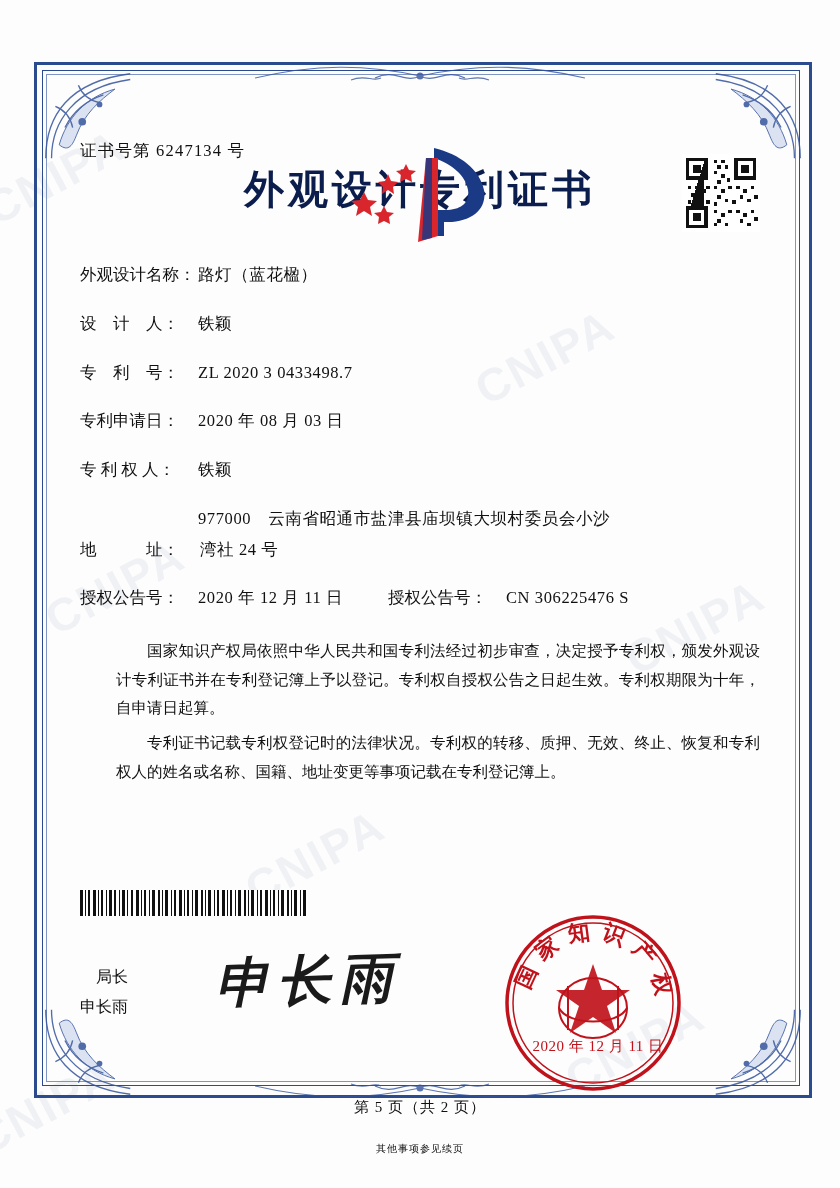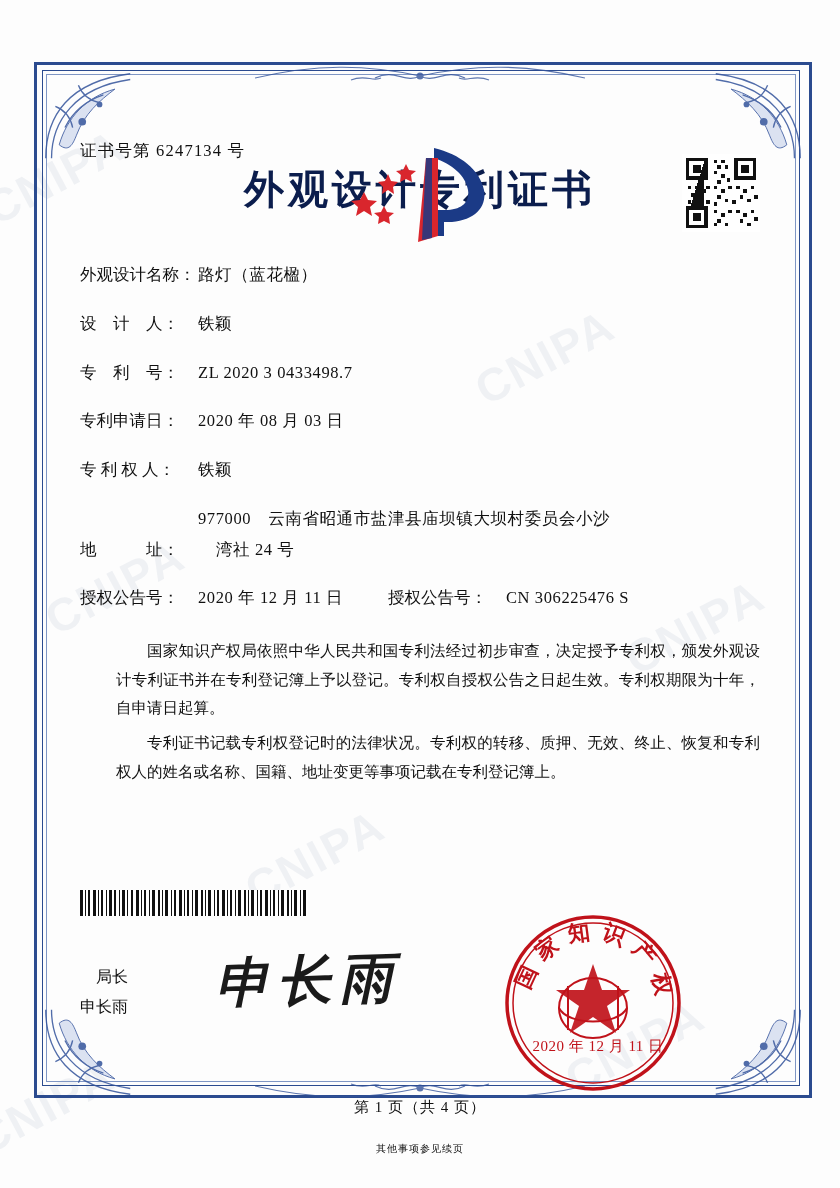--- a/index.html
+++ b/index.html
@@ -178,21 +178,21 @@
     letter-spacing: 0px;
     white-space: pre;
   }
   .f-value {
     flex: 1 1 auto;
     letter-spacing: 0.6px;
   }
   .f-value .sub {
     display: block;
     margin-top: 6px;
-    margin-left: 18px;
+    margin-left: 2px;
   }
   .row-split {
     display: flex;
     align-items: flex-start;
     margin-bottom: 18px;
     font-size: 16.5px;
   }
   .rs-left-label { width: 118px; flex: 0 0 118px; white-space: pre; }
   .rs-left-val { flex: 0 0 190px; letter-spacing: 0.6px; }
   .rs-right-label { flex: 0 0 118px; white-space: pre; }
@@ -609,16 +609,16 @@
       <defs>
         <path id="sealArc" d="M95,95 m-64,0 a64,64 0 1,1 128,0"></path>
       </defs>
       <text font-family="Liberation Serif, serif" font-size="22" font-weight="bold" fill="#c0121a" letter-spacing="10">
         <textPath href="#sealArc" startOffset="6%">国家知识产权局</textPath>
       </text>
     </svg>
   </div>
   <div class="seal-date">2020 年 12 月 11 日</div>
 
-  <div class="page-no">第 1 页（共 4 页）</div>
+  <div class="page-no">第 5 页（共 2 页）</div>
   <div class="footer-note">其他事项参见续页</div>
 
 </div>
 
 </body></html>

